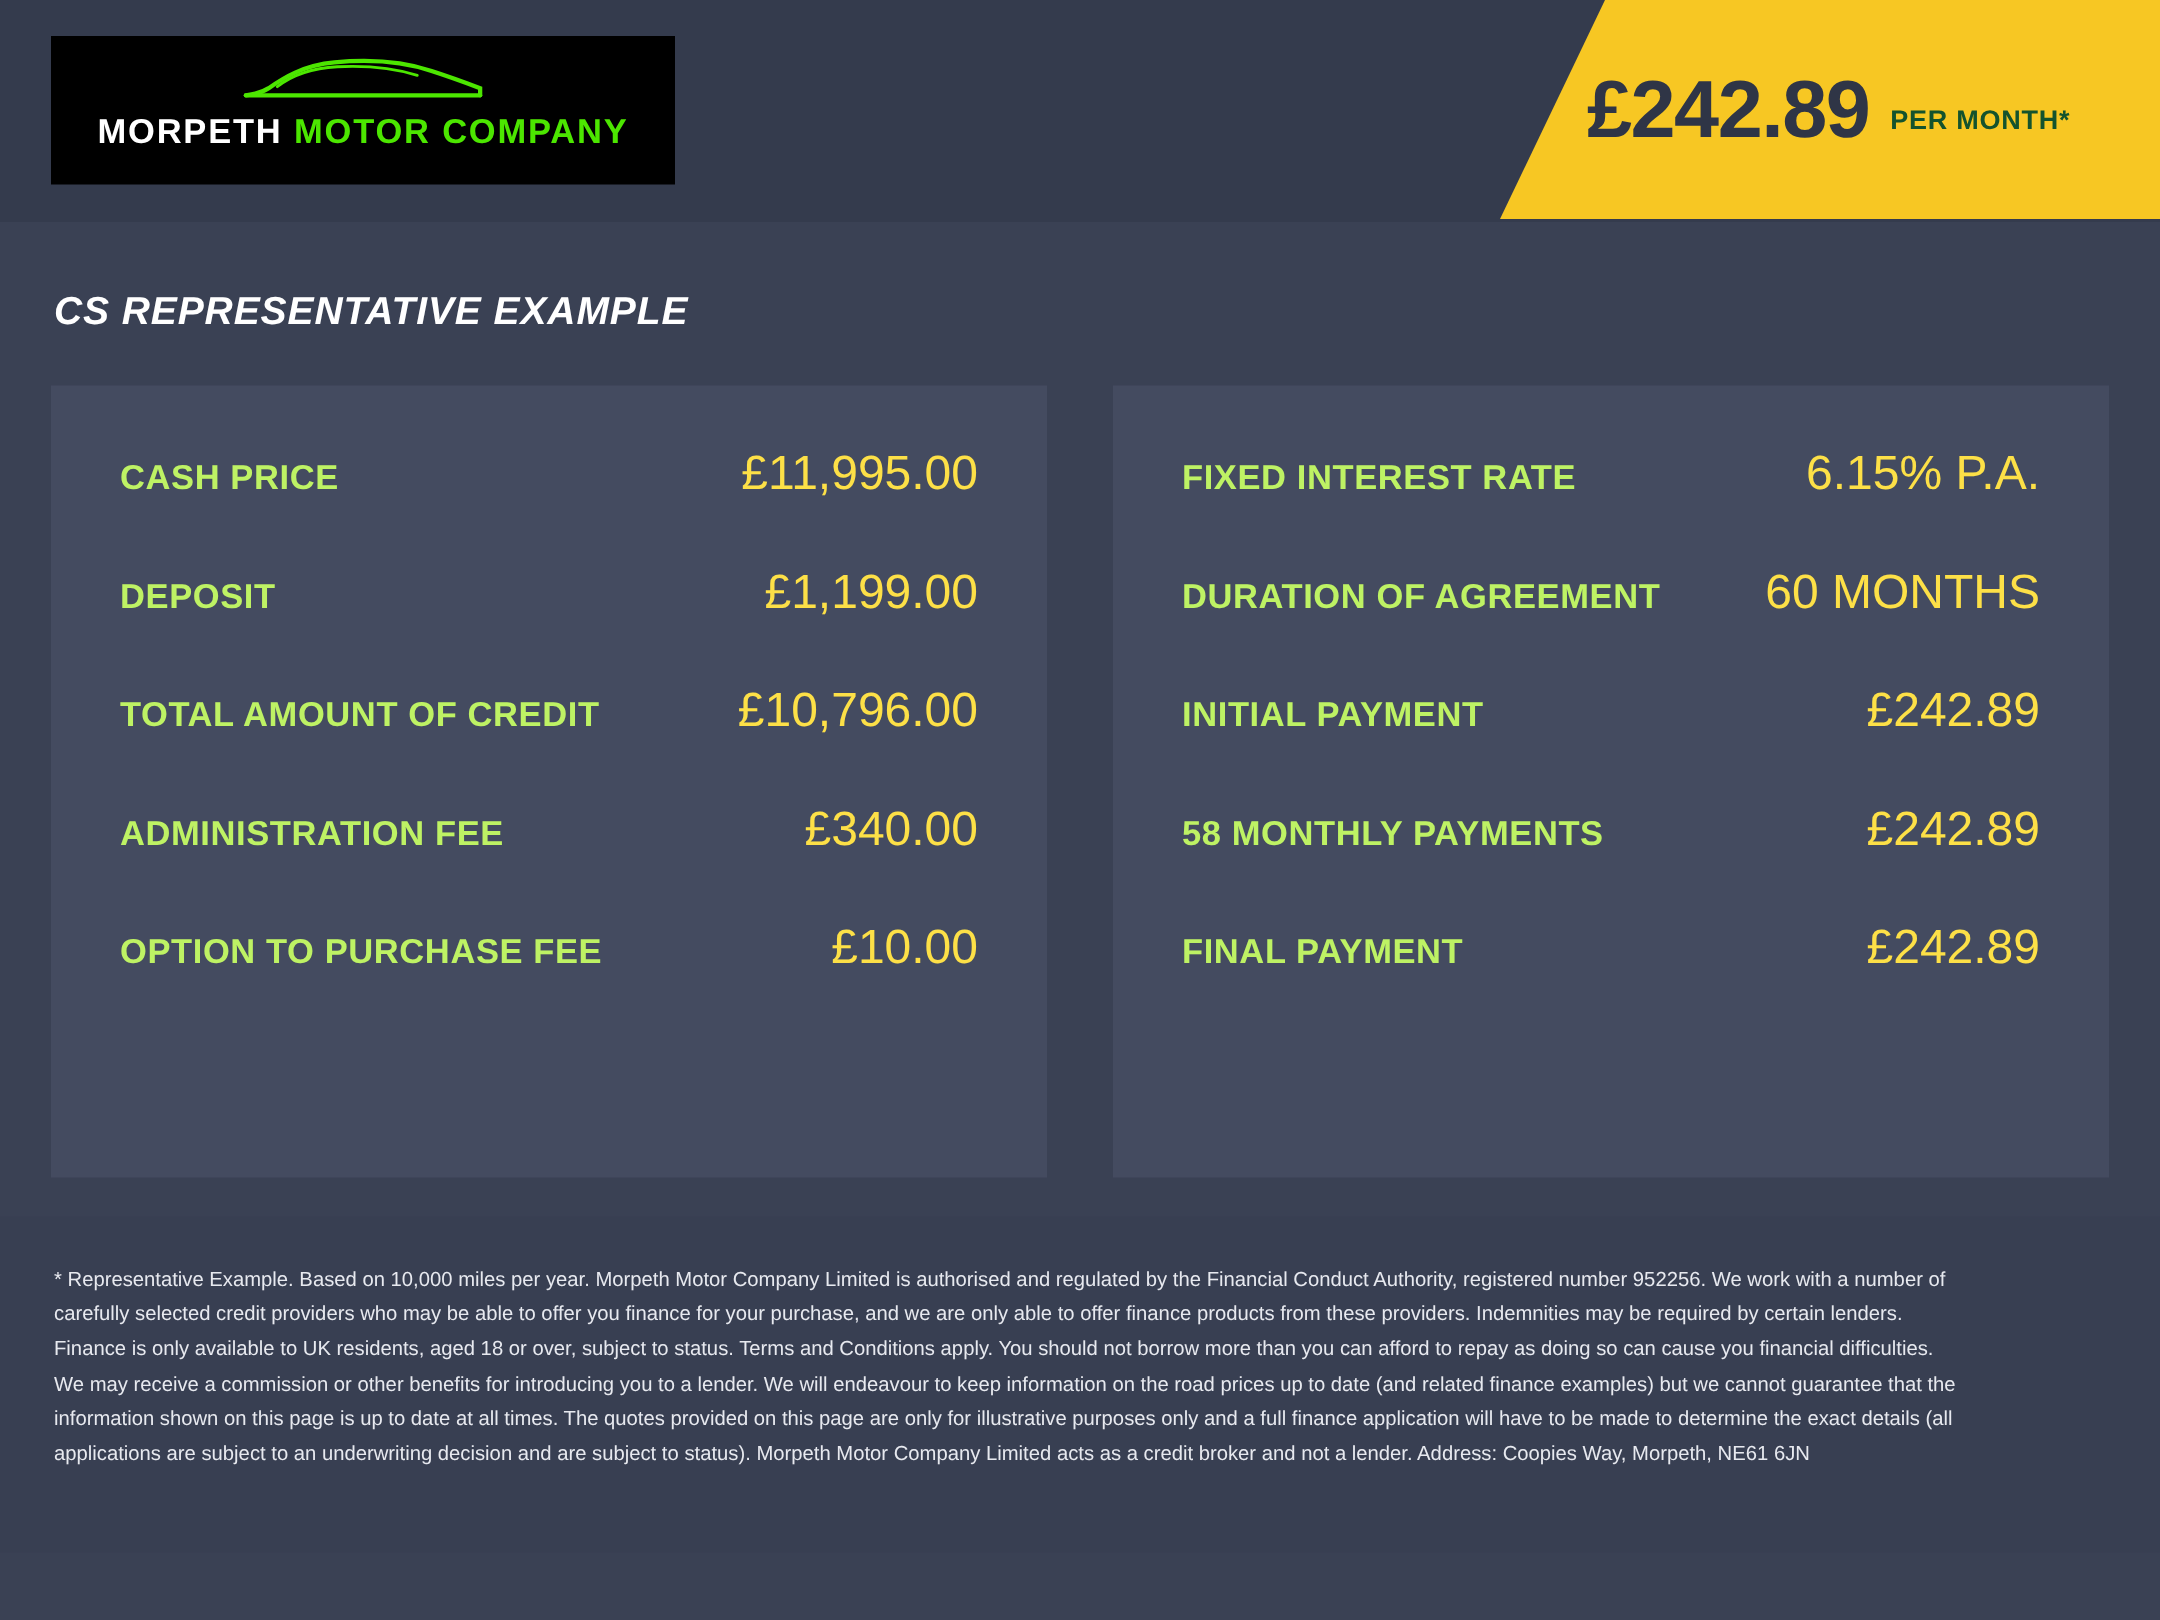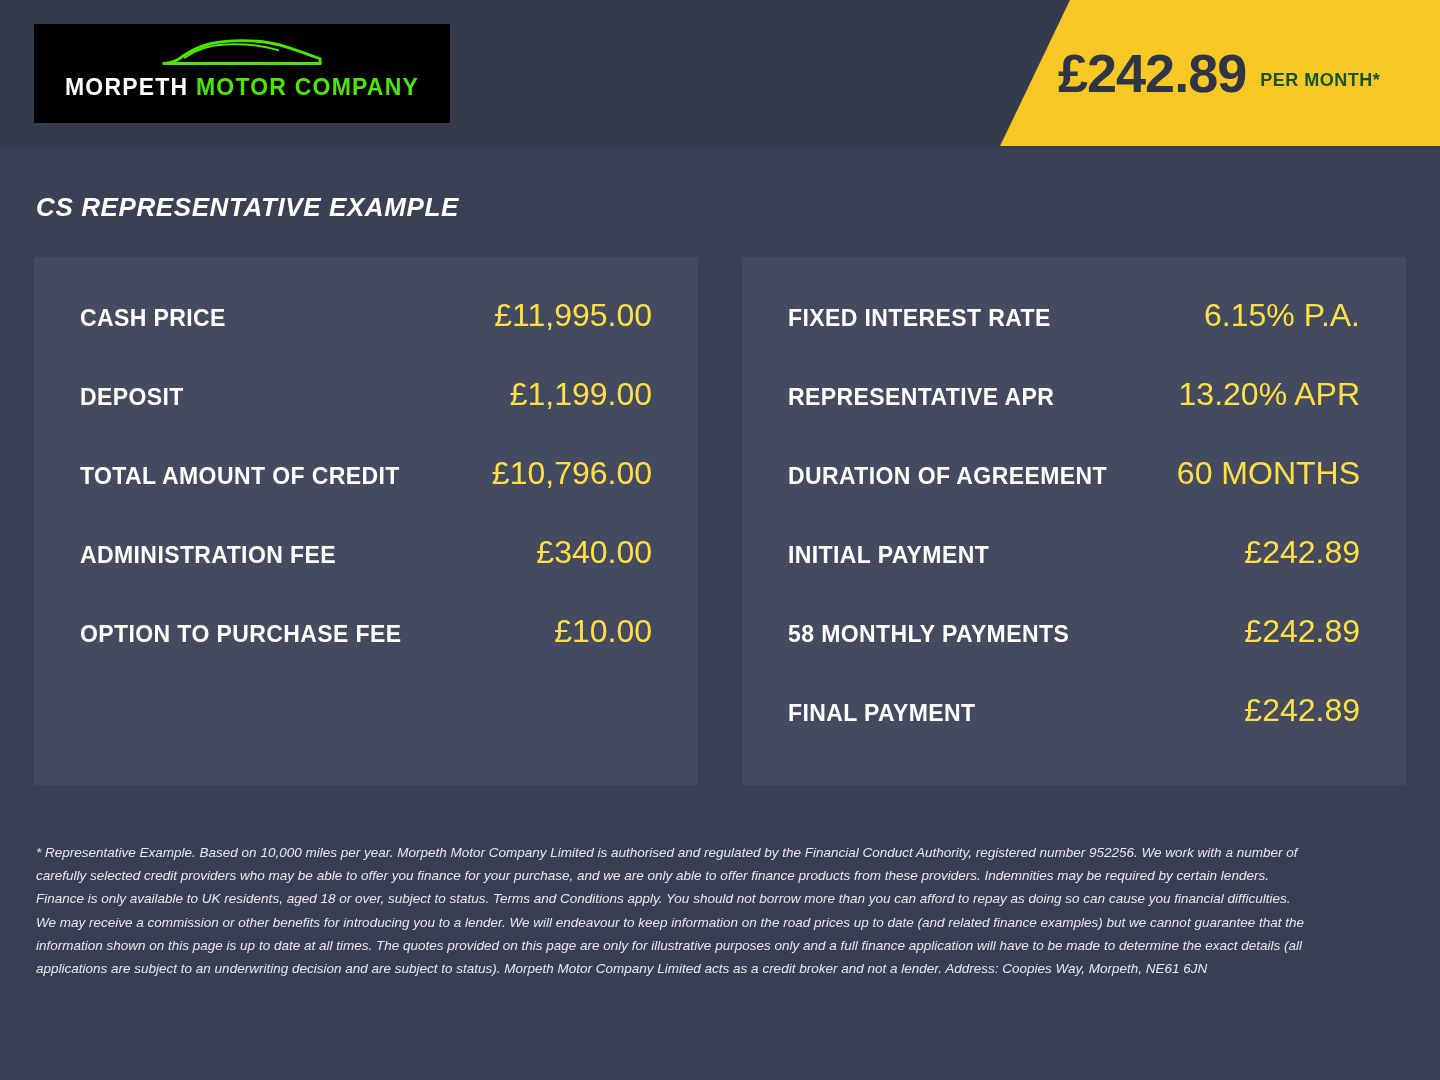--- a/index.html
+++ b/index.html
@@ -105,42 +105,41 @@
   .row {
     display: flex;
     align-items: baseline;
     justify-content: space-between;
     height: 79px;
   }
   .row-label {
     font-size: 23px;
     font-weight: bold;
     letter-spacing: 0.4px;
-    color: #ffffff;
+    color: #bef264;
     white-space: nowrap;
   }
   .row-value {
     font-size: 32px;
     color: #fde047;
     white-space: nowrap;
   }
 
   
   .footer {
     margin-top: 26px;
     background: #383f52;
     padding: 30px 36px 26px 36px;
     height: 224px;
   }
   .footer p {
     font-size: 13.5px;
     line-height: 1.72;
     color: #e7e9ef;
     max-width: 1270px;
-    font-style: italic;
   }
 </style>
 </head>
 <body>
 
 <div class="page">
 
   <div class="header">
 
     <div class="logo-box">
@@ -187,24 +186,20 @@
         <span class="row-value">£10.00</span>
       </div>
     </div>
 
     <div class="panel">
       <div class="row">
         <span class="row-label">FIXED INTEREST RATE</span>
         <span class="row-value">6.15% P.A.</span>
       </div>
       <div class="row">
-        <span class="row-label">REPRESENTATIVE APR</span>
-        <span class="row-value">13.20% APR</span>
-      </div>
-      <div class="row">
         <span class="row-label">DURATION OF AGREEMENT</span>
         <span class="row-value">60 MONTHS</span>
       </div>
       <div class="row">
         <span class="row-label">INITIAL PAYMENT</span>
         <span class="row-value">£242.89</span>
       </div>
       <div class="row">
         <span class="row-label">58 MONTHLY PAYMENTS</span>
         <span class="row-value">£242.89</span>

